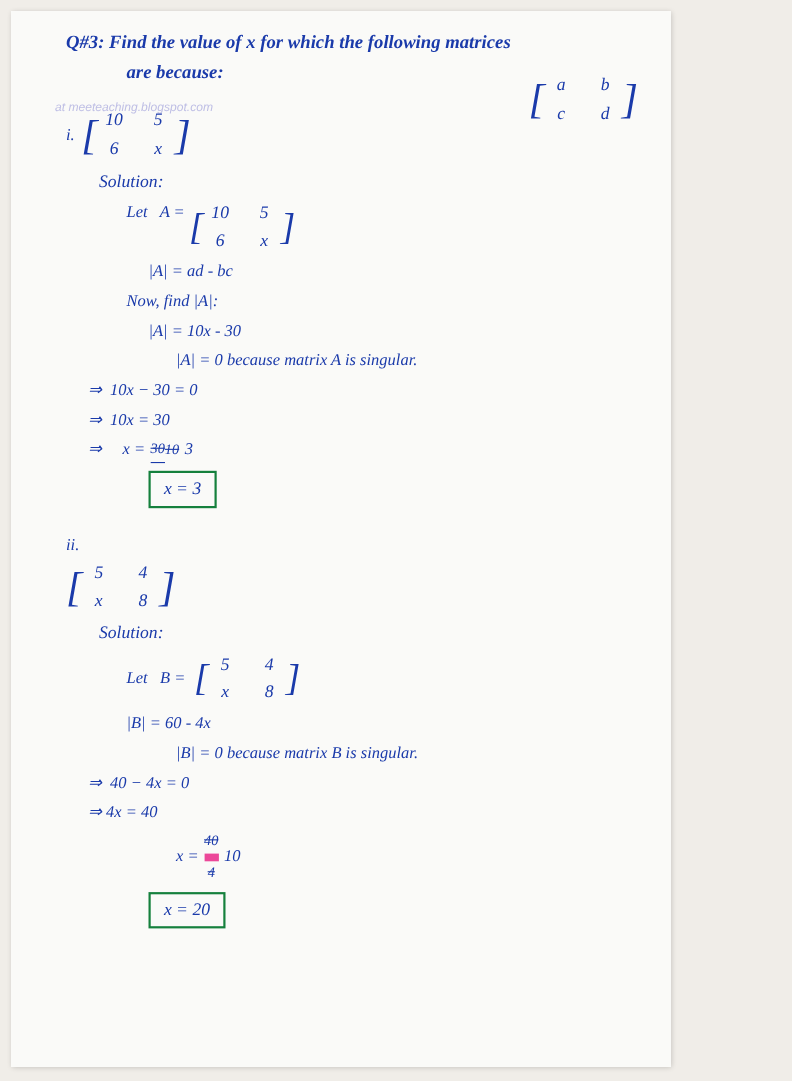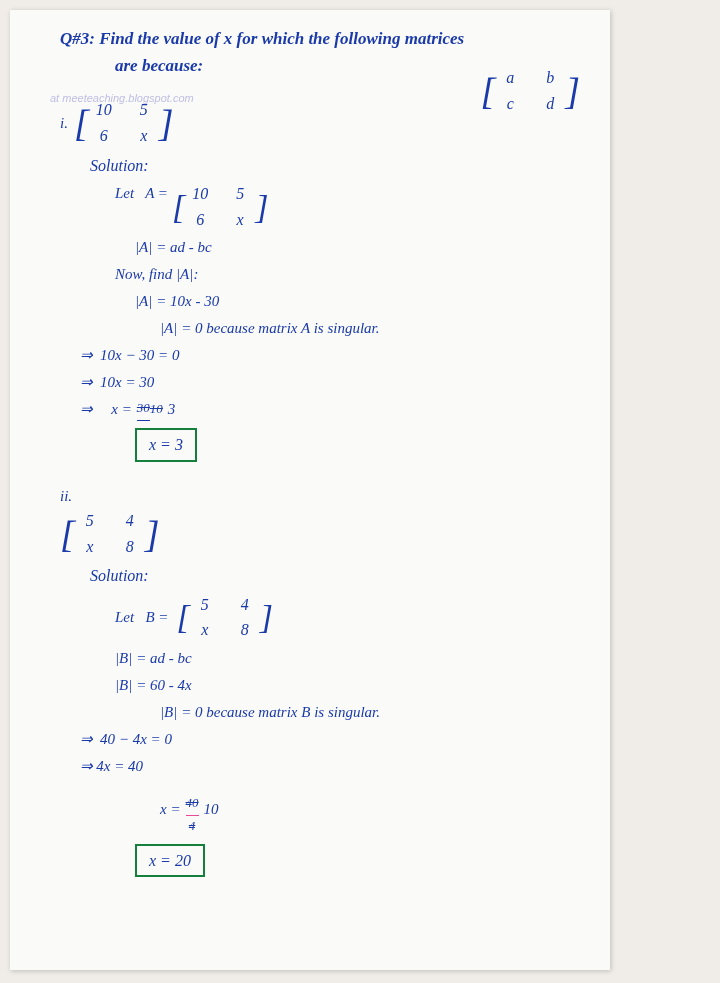--- a/index.html
+++ b/index.html
@@ -243,33 +243,32 @@
             </div>
             <div class="matrix-row">
               <span class="matrix-cell">x</span>
               <span class="matrix-cell">8</span>
             </div>
           </div>
           <span class="matrix-bracket-right" style="font-size:34px;">]</span>
         </div>
       </div>
 
-      <div class="math-line indent-2">|B| = ad - bc</div>
       <div class="math-line indent-2">|B| = 60 - 4x</div>
       <div class="math-line indent-4">|B| = 0  because  matrix B is singular.</div>
       <div class="math-line" style="margin-left:20px;">
         <span>⇒ &nbsp;40 − 4x = 0</span>
       </div>
       <div class="math-line" style="margin-left:20px;">
         <span>⇒ 4x = 40</span>
       </div>
       <div class="math-line indent-4" style="display:flex; align-items:center; gap:3px;">
         <span>x = </span>
         <span style="display:inline-flex; flex-direction:column; align-items:center; font-size:13px; margin:0 2px;">
-          <span style="text-decoration:line-through; border-bottom:1px solid #ec4899; padding-bottom:1px;margin-top:12px;">40</span>
+          <span style="text-decoration:line-through; border-bottom:7px solid #ec4899; padding-bottom:1px;">40</span>
           <span style="text-decoration:line-through;">4</span>
         </span>
         <span>10</span>
       </div>
       <div class="math-line indent-3">
         <span class="boxed">x = 20</span>
       </div>
     </div>
 
   </div>

